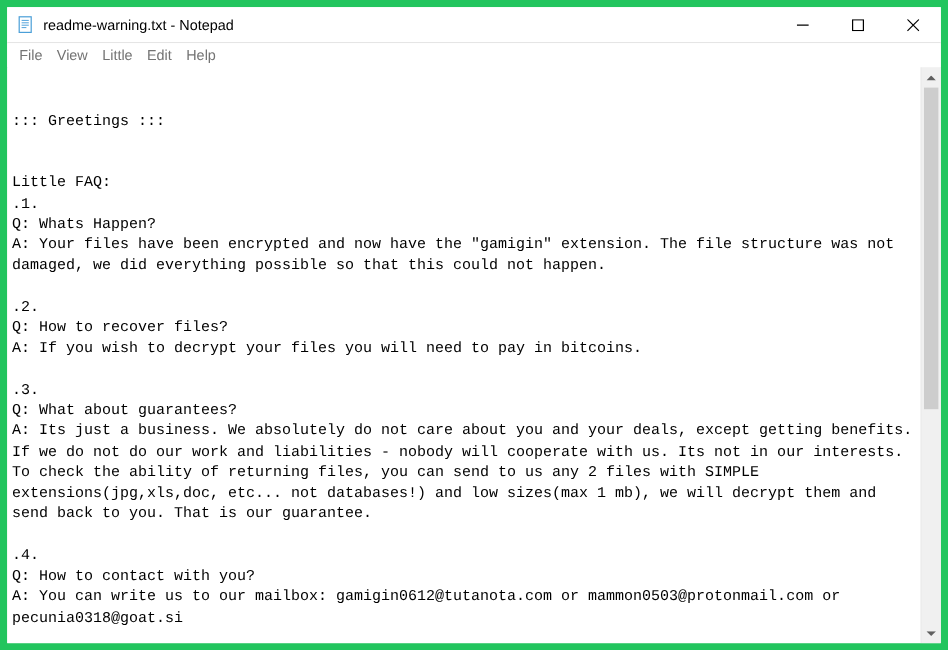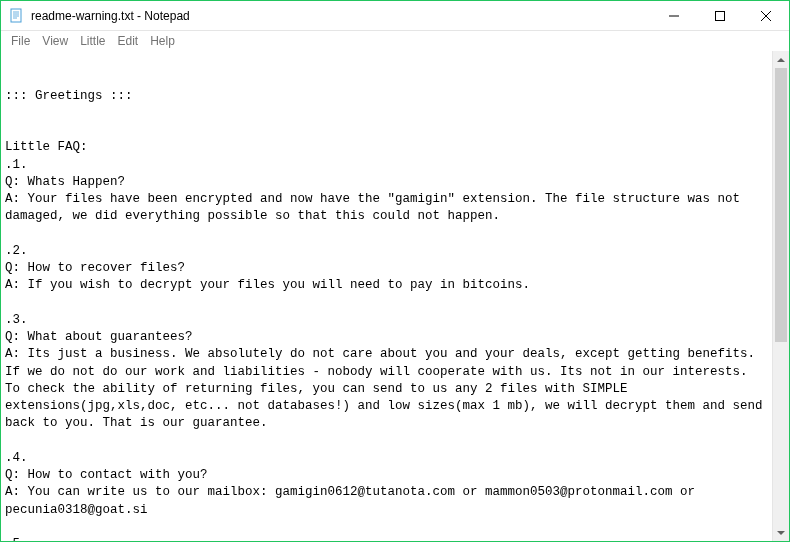--- a/index.html
+++ b/index.html
@@ -7,21 +7,21 @@
       font-family: 'Segoe UI', Tahoma, sans-serif;
       background: #f0f0f0;
       width: 790px;
       height: 542px;
       overflow: hidden;
     }
     .window {
       width: 790px;
       height: 542px;
       background: #fff;
-      border: 1px solid #22c55e;
+      border: 6px solid #22c55e;
       display: flex;
       flex-direction: column;
     }
     .titlebar {
       height: 30px;
       background: #fff;
       display: flex;
       align-items: center;
       justify-content: space-between;
       border-bottom: 1px solid #e5e5e5;

